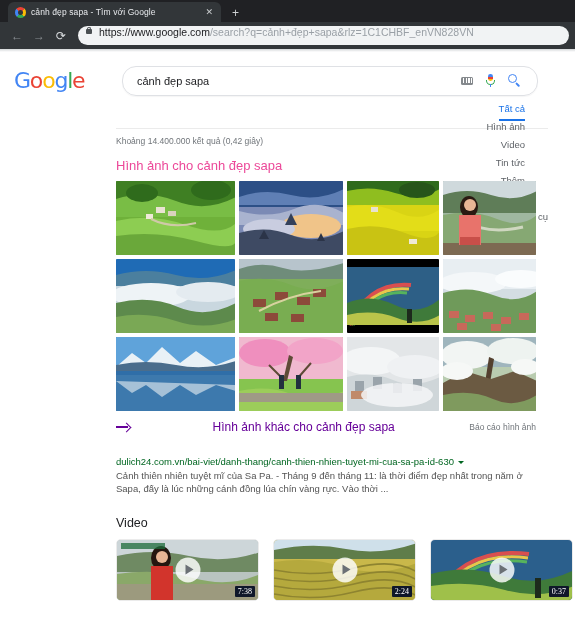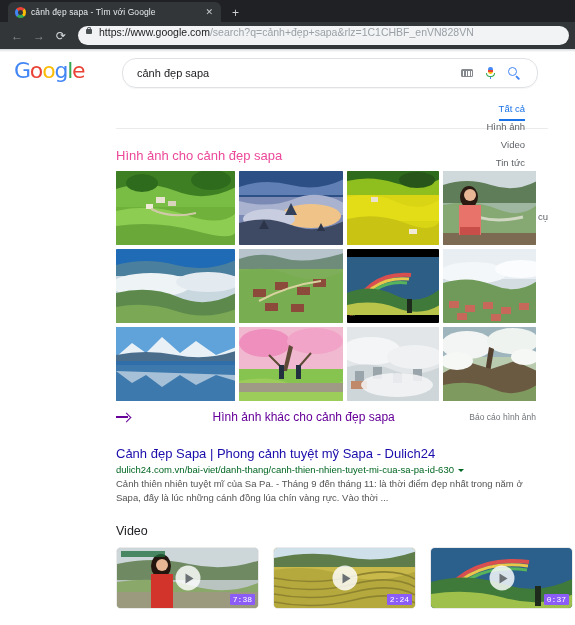--- a/index.html
+++ b/index.html
@@ -32,21 +32,21 @@
   }
   .lock{width:8px;height:8px;margin-right:6px;flex:0 0 auto;position:relative;}
   .lock::before{content:"";position:absolute;left:1px;top:3.2px;width:6px;height:4.6px;background:#4a4f52;border-radius:1px;}
   .lock::after{content:"";position:absolute;left:2.2px;top:.6px;width:3.6px;height:3.6px;border:1.1px solid #4a4f52;border-bottom:0;border-radius:2px 2px 0 0;box-sizing:border-box;}
   .url{font-size:10.5px;color:#9aa0a6;white-space:nowrap;letter-spacing:0;}
   .url b{color:#202124;font-weight:400;}
   .chrome-bottom{height:3px;background:linear-gradient(#d4d7d9,#ffffff);}
 
   
   .page{position:relative;width:575px;background:#fff;}
-  .gheader{height:45px;display:flex;padding-top:6px;}
+  .gheader{height:45px;display:flex;align-items:center;padding-top:6px;}
   .glogo{width:86px;margin-left:14px;font-size:22px;letter-spacing:-1.2px;font-family:"DejaVu Sans",sans-serif;font-weight:400;}
   .glogo span:nth-child(1){color:#4285f4;}
   .glogo span:nth-child(2){color:#ea4335;}
   .glogo span:nth-child(3){color:#fbbc05;}
   .glogo span:nth-child(4){color:#4285f4;}
   .glogo span:nth-child(5){color:#34a853;}
   .glogo span:nth-child(6){color:#ea4335;}
   .searchbox{
     position:relative;margin-left:22px;width:414px;height:28px;
     border:1px solid #dfe1e5;border-radius:14px;display:flex;align-items:center;
@@ -98,21 +98,21 @@
   .r-snippet{font-size:9.5px;color:#545454;line-height:1.42;margin-top:2px;}
   .r-links{font-size:9.5px;color:#1a0dab;margin-top:1px;}
   .r-links .sep{color:#777;}
 
   .video-h{font-size:12.5px;color:#202124;margin-top:20px;margin-bottom:9px;}
   .vrow{display:flex;gap:14px;width:470px;}
   .vcard{width:143px;}
   .vthumb{width:143px;height:62px;border-radius:5px;overflow:hidden;position:relative;border:1px solid #ebebeb;box-sizing:border-box;background:#ccd;}
   .play{position:absolute;left:50%;top:50%;transform:translate(-50%,-50%);width:25px;height:25px;border-radius:50%;background:rgba(255,255,255,.82);display:flex;align-items:center;justify-content:center;}
   .play::after{content:"";width:0;height:0;border-left:8px solid #6b7075;border-top:5.5px solid transparent;border-bottom:5.5px solid transparent;margin-left:3px;}
-  .dur{position:absolute;right:3px;bottom:3px;background:#8b5cf6;color:#fff;font-size:8px;padding:0 3px;border-radius:1px;line-height:11px;font-family:Liberation Mono, monospace;}
+  .dur{position:absolute;right:3px;bottom:3px;background:#0f172a;color:#fff;font-size:8px;padding:0 3px;border-radius:1px;line-height:11px;font-family:Liberation Serif, serif;}
 </style>
 </head>
 <body>
 
 <div class="browser">
 
   <div class="tabstrip">
     <div class="tab">
       <span class="tab-favicon"></span>
       <span class="tab-title">cảnh đẹp sapa - Tìm với Google</span>
@@ -159,20 +159,21 @@
     <div class="ntab">Video</div>
     <div class="ntab">Tin tức</div>
     <div class="ntab">Thêm</div>
     <div class="navspacer"></div>
     <div class="ntab right">Cài đặt</div>
     <div class="ntab tool">Công cụ</div>
   </div>
 
   <div class="results">
 
+    <div class="stats">Khoảng 14.400.000 kết quả (0,42 giây)</div>
 
     <div class="imgblock-title">Hình ảnh cho cảnh đẹp sapa</div>
 
     <div class="grid">
       <div class="grow">
         <div class="thumb w1">
           <svg width="120" height="74" viewBox="0 0 120 74" preserveAspectRatio="none">
             <rect width="120" height="74" fill="#6fb13a"></rect>
             <path d="M0 0h120v26H0z" fill="#3f7f23"></path>
             <path d="M0 18q30 -10 60 2t60 -4v20H0z" fill="#79bd45"></path>
@@ -345,21 +346,20 @@
       </div>
     </div>
 
     <div class="more-row">
       <span class="arrow-ico"></span>
       <span class="more-link">Hình ảnh khác cho cảnh đẹp sapa</span>
       <span class="report">Báo cáo hình ảnh</span>
     </div>
 
     <div class="result">
-      <div class="r-title">Cảnh đẹp Sapa | Phong cảnh tuyệt mỹ Sapa - Dulich24</div>
       <div class="r-url"><span>dulich24.com.vn/bai-viet/danh-thang/canh-thien-nhien-tuyet-mi-cua-sa-pa-id-630</span><span class="r-caret"></span></div>
       <div class="r-snippet">Cảnh thiên nhiên tuyệt mĩ của Sa Pa. - Tháng 9 đến tháng 11: là thời điểm đẹp nhất trong năm ở Sapa, đấy là lúc những cánh đồng lúa chín vàng rực. Vào thời ...</div>
     </div>
 
     <div class="video-h">Video</div>
 
     <div class="vrow">
       <div class="vcard">
         <div class="vthumb">
           <svg width="143" height="62" viewBox="0 0 143 62" preserveAspectRatio="none">

